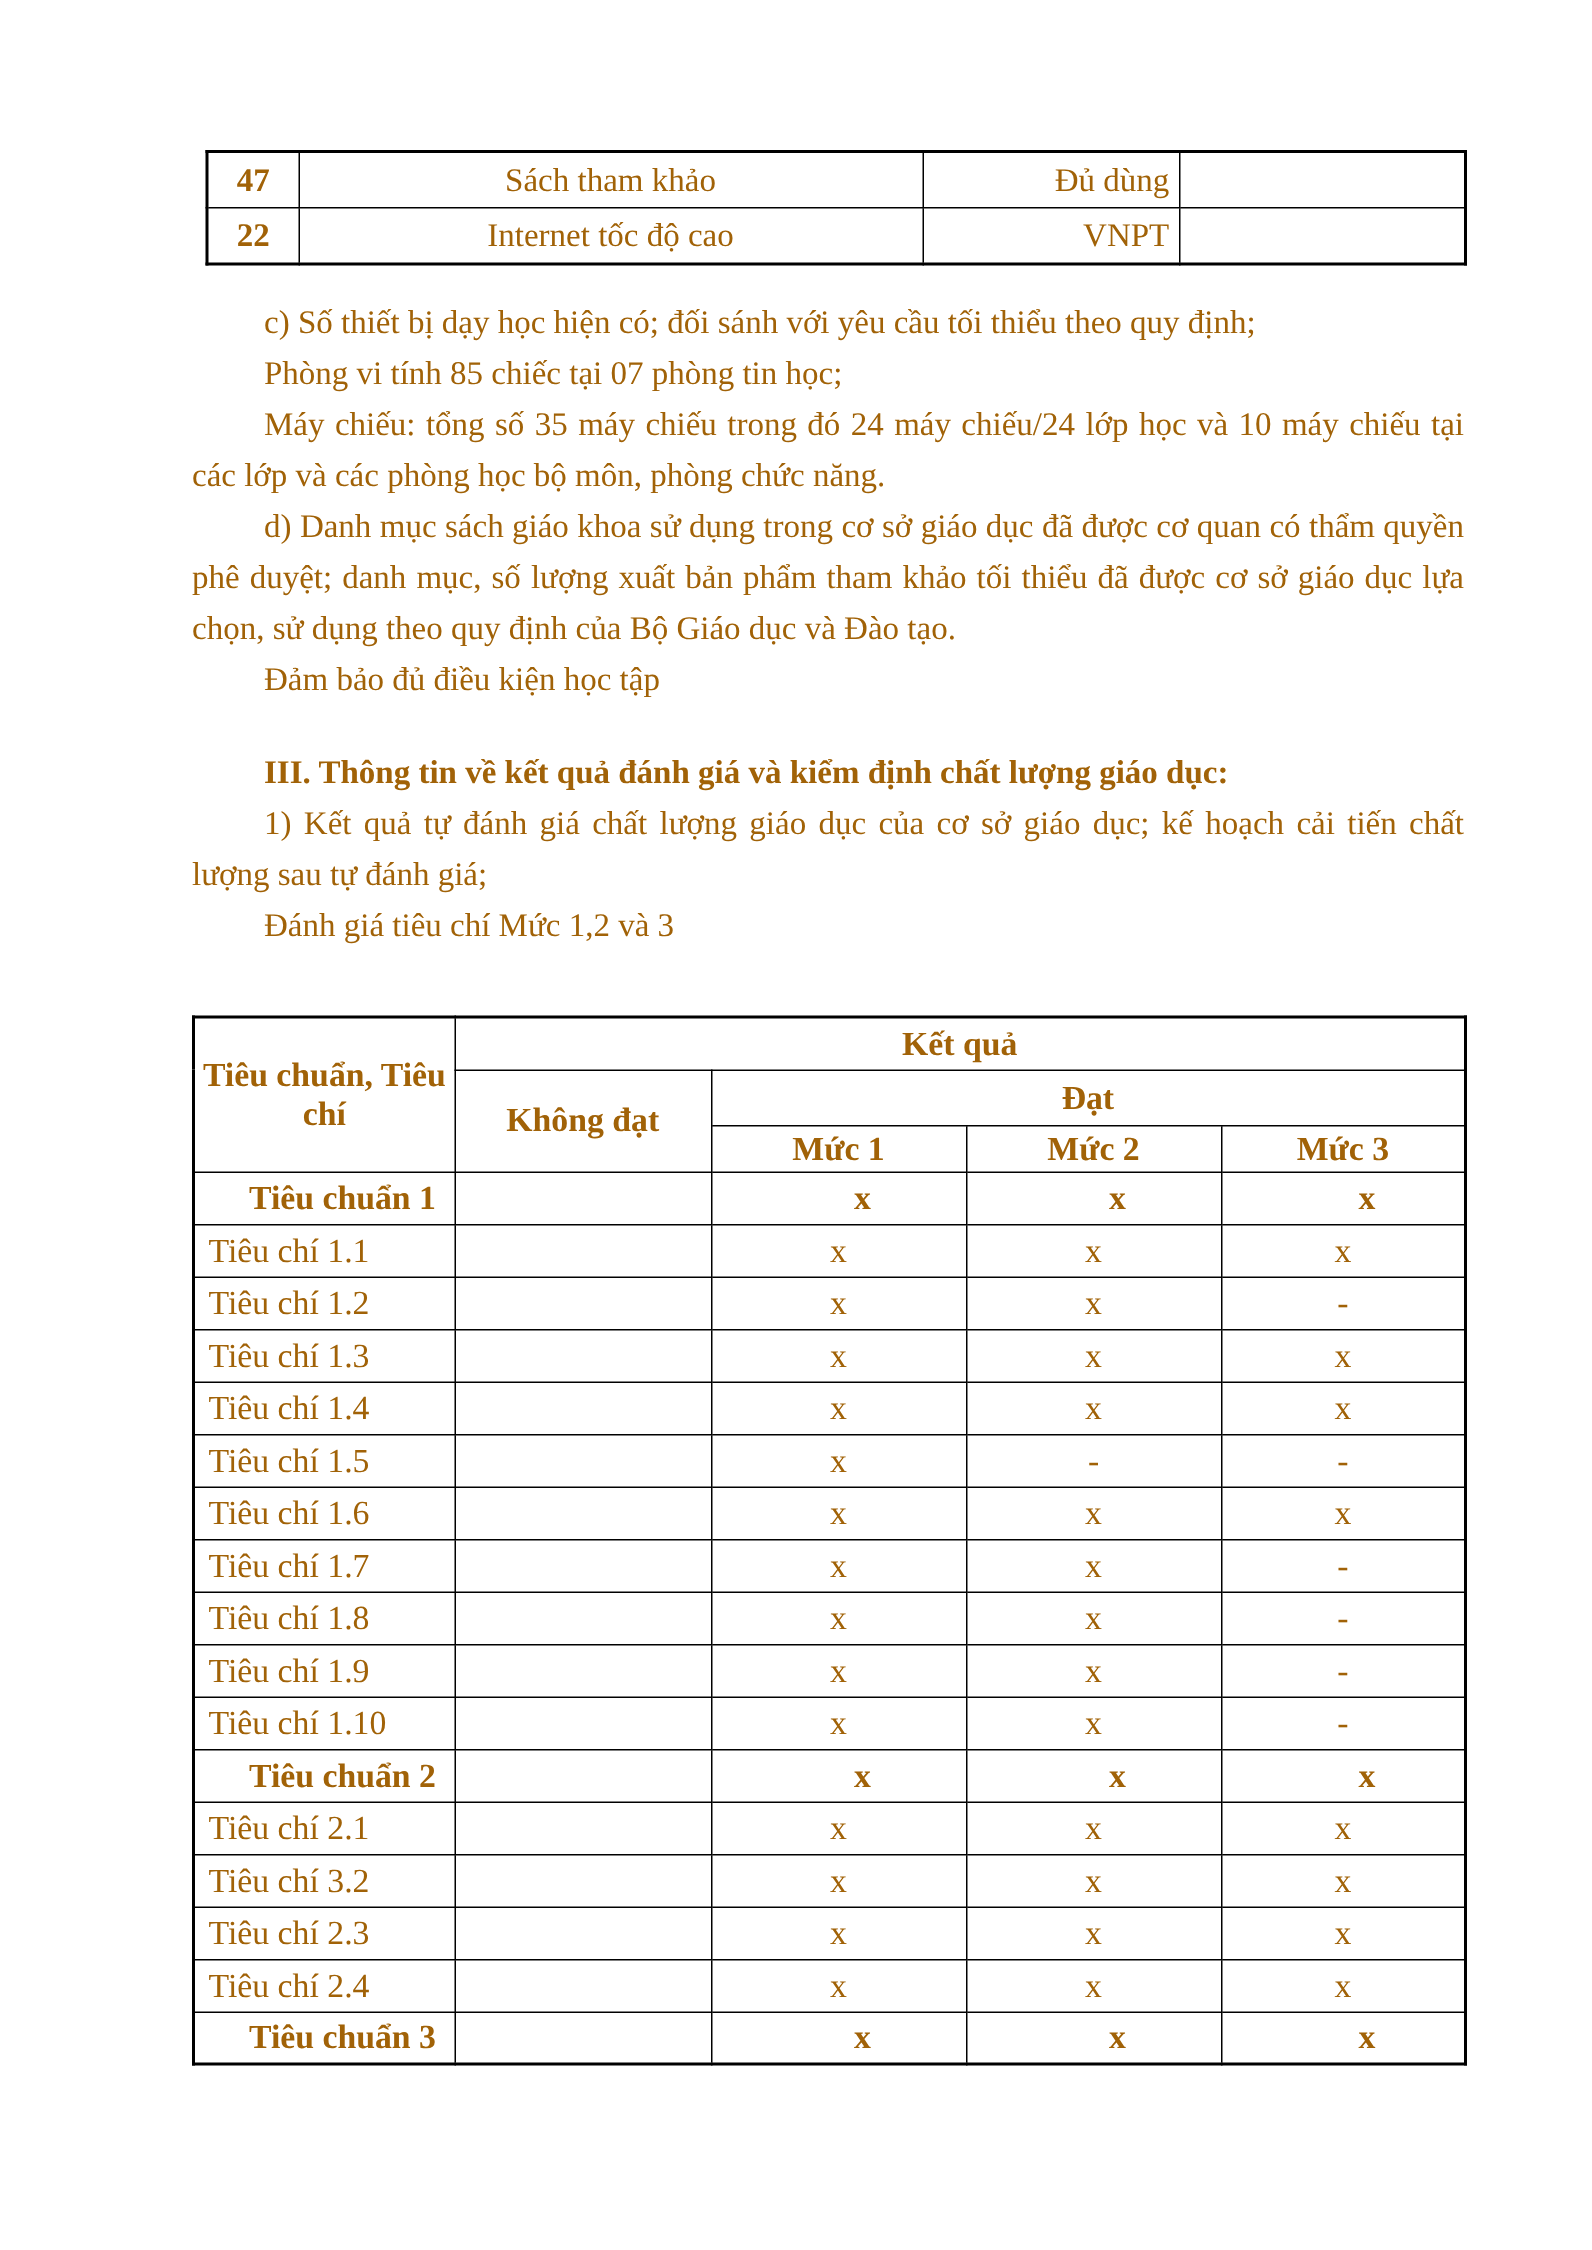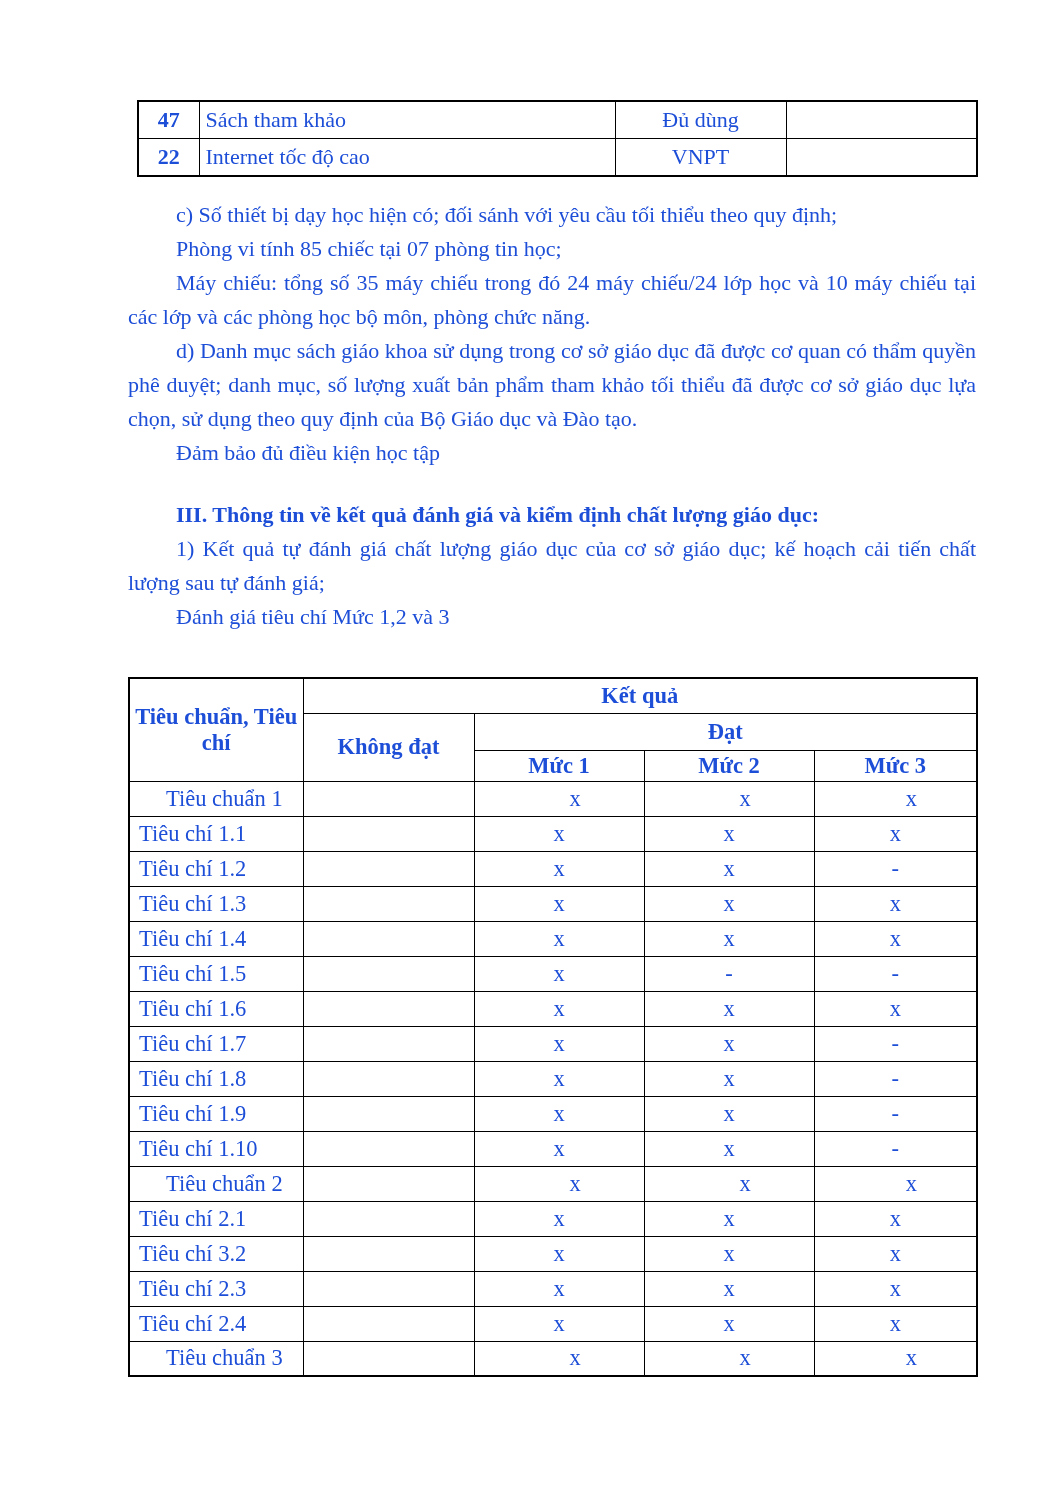--- a/index.html
+++ b/index.html
@@ -2,21 +2,21 @@
 <html><head>
 <meta charset="utf-8">
 <style>
   html, body { margin: 0; padding: 0; background: #888; }
   .page {
     position: relative;
     width: 1061px;
     height: 1500px;
     background: #ffffff;
     font-family: "Liberation Serif", "DejaVu Serif", serif;
-    color: #1d4ed8;
+    color: #a16207;
     overflow: hidden;
   }
 
   
   .equip-table {
     position: absolute;
     left: 137px;
     top: 100px;
     width: 839px;
     border-collapse: collapse;
@@ -25,22 +25,22 @@
     border: 2px solid #000;
   }
   .equip-table td {
     border: 1px solid #000;
     height: 36px;
     padding: 0 6px;
     overflow: hidden;
     white-space: nowrap;
   }
   .equip-table .c-no   { text-align: center; font-weight: bold; }
-  .equip-table .c-name { text-align: left; }
-  .equip-table .c-status { text-align: center; }
+  .equip-table .c-name { text-align: center; }
+  .equip-table .c-status { text-align: right; }
 
   
   .text-block {
     position: absolute;
     left: 128px;
     top: 198px;
     width: 848px;
     font-size: 22px;
     line-height: 34px;
   }
@@ -68,21 +68,21 @@
     vertical-align: middle;
     padding: 0 4px;
     overflow: hidden;
   }
   .assess-table thead td { font-weight: bold; }
   .assess-table tr.h1 { height: 35px; margin-left: 35px; }
   .assess-table tr.h2 { height: 37px; }
   .assess-table tr.h3 { height: 31px; }
   .assess-table tbody tr { height: 35px; }
   .assess-table td.lbl { text-align: left; padding-left: 9px; }
-  .assess-table tr.std td { font-weight: normal; padding-left: 36px; }
+  .assess-table tr.std td { font-weight: bold; padding-left: 36px; }
 </style>
 </head>
 <body>
 
 <div class="page">
 
   <table class="equip-table">
     <colgroup>
       <col style="width:61px">
         <col style="width:416px">

